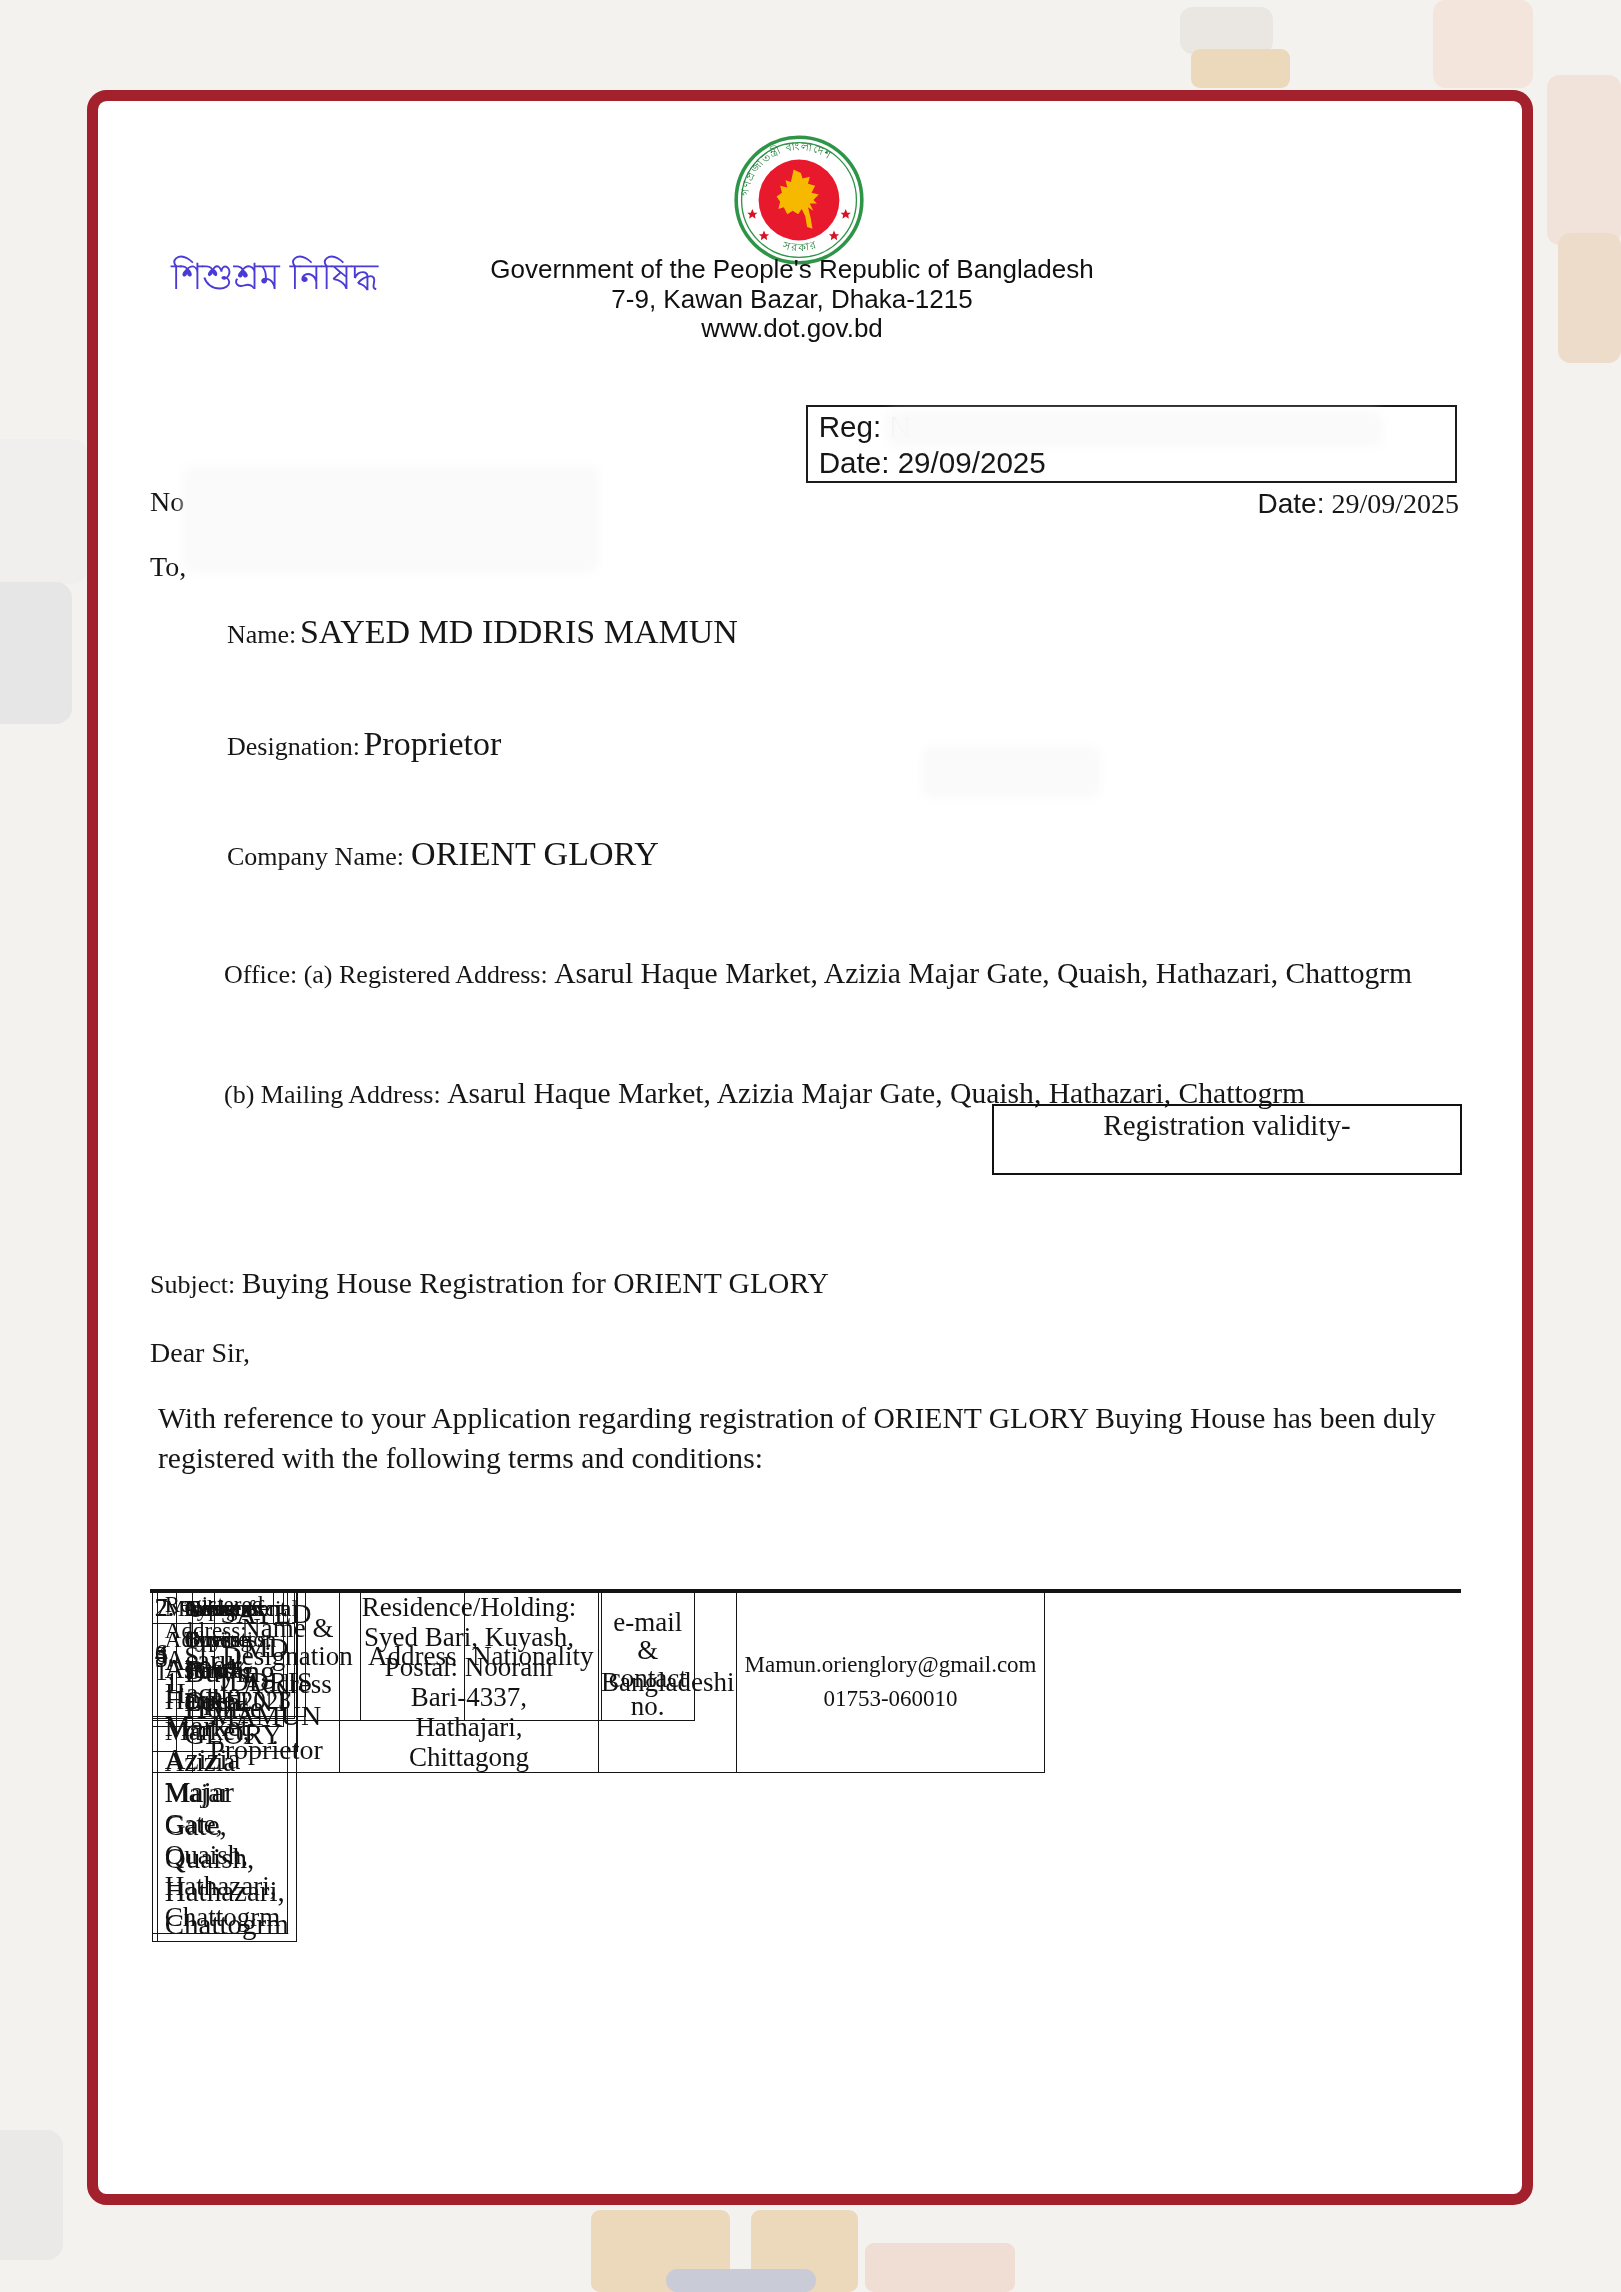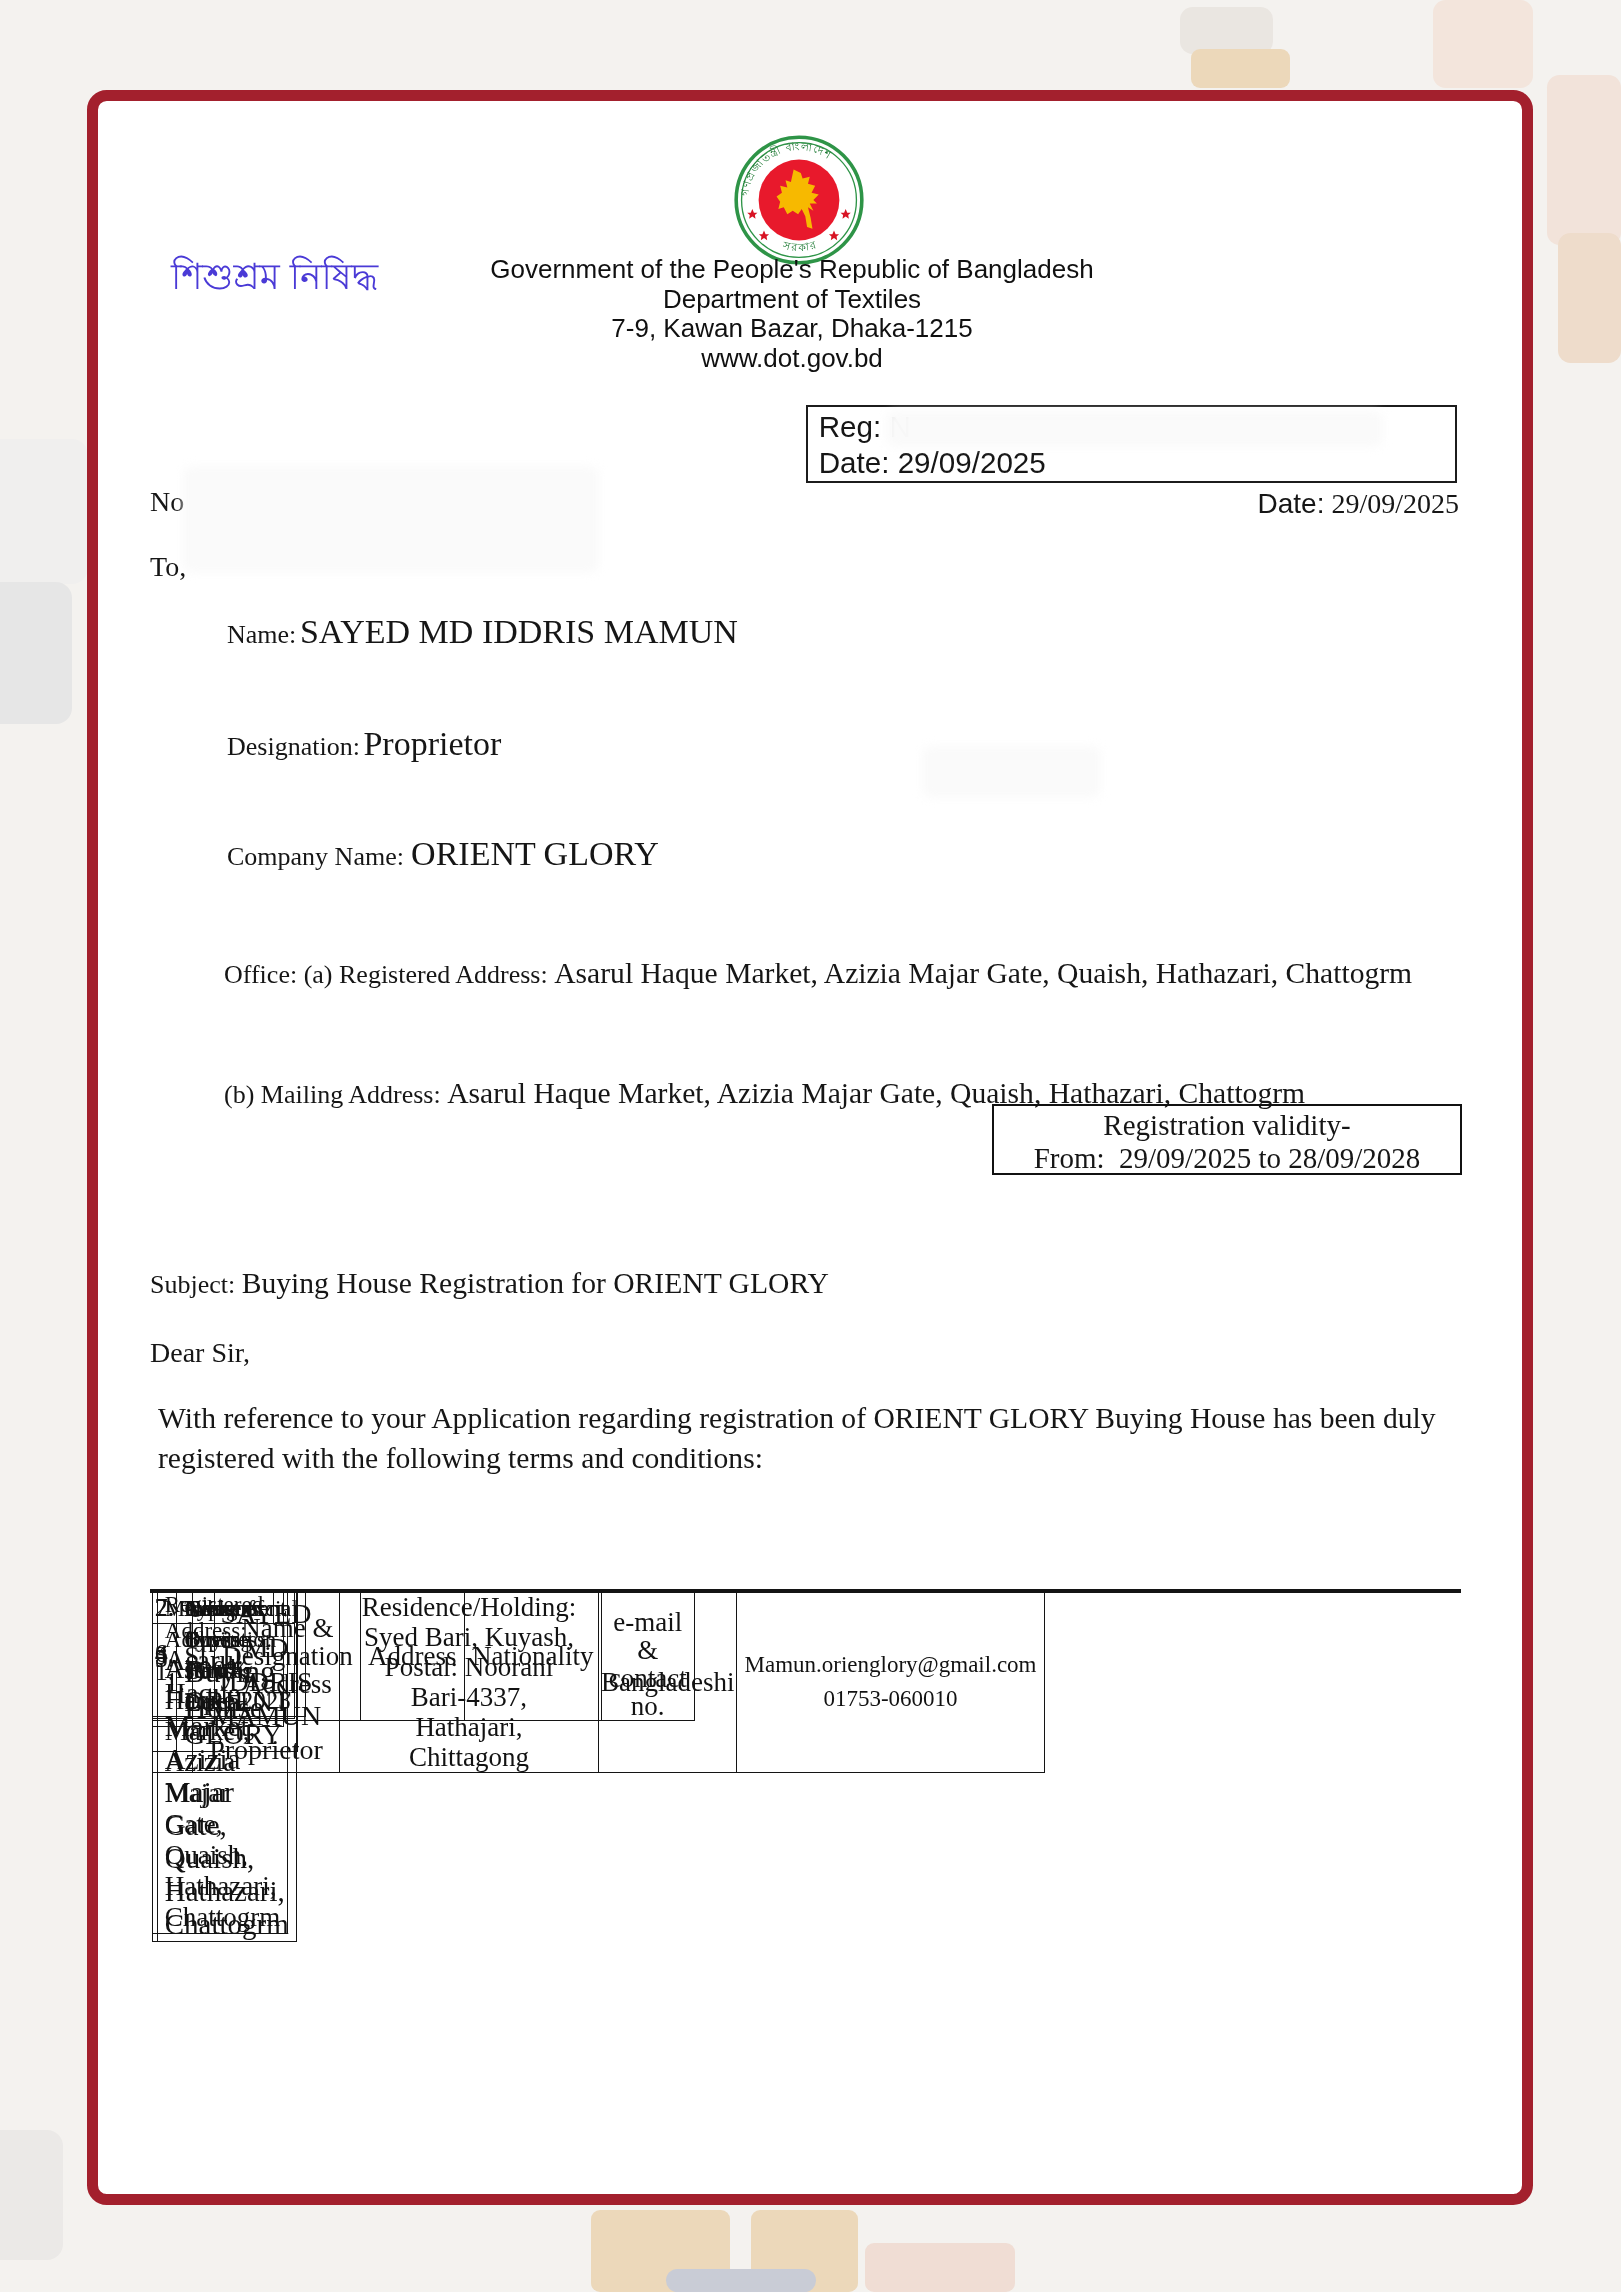--- a/index.html
+++ b/index.html
@@ -115,21 +115,20 @@
       <textPath href="#arcBot" startOffset="30%">সরকার</textPath>
     </text>
     <use href="#star" transform="translate(-52,16)"></use>
     <use href="#star" transform="translate(-39,40)"></use>
     <use href="#star" transform="translate(52,16)"></use>
     <use href="#star" transform="translate(39,40)"></use>
   </svg>
 
   <div class="header-block">
     <div>Government of the People's Republic of Bangladesh</div>
-    <div>Department of Textiles</div>
     <div>7-9, Kawan Bazar, Dhaka-1215</div>
     <div>www.dot.gov.bd</div>
   </div>
 
   <div class="reg-box">
     <span class="row"><span style="position:static">Reg:</span>&nbsp;<span class="ghost" style="position:static">N</span></span>
     <span class="row"><span style="position:static">Date:</span>&nbsp;<span style="position:static">29/09/2025</span></span>
   </div>
   <div class="blur-patch" style="left:788px;top:310px;width:497px;height:36px;"></div>
 
@@ -152,21 +151,20 @@
 
   <div class="office-block">
     <span>Office: (a) Registered Address:</span> <span class="val">Asarul Haque Market, Azizia Majar Gate, Quaish, Hathazari, Chattogrm</span>
   </div>
   <div class="mailing-line">
     <span>(b) Mailing Address:</span> <span class="val">Asarul Haque Market, Azizia Majar Gate, Quaish, Hathazari, Chattogrm</span>
   </div>
 
   <div class="validity-box">
     <div>Registration validity-</div>
-    <div><span style="position:static">From:</span>&nbsp;&nbsp;<span style="position:static">29/09/2025 to 28/09/2028</span></div>
   </div>
 
   <div class="subject-line">
     <span>Subject:</span> <span class="val">Buying House Registration for ORIENT GLORY</span>
   </div>
   <div class="dear-line">Dear Sir,</div>
   <div class="body-par">With reference to your Application regarding registration of ORIENT GLORY Buying House has been duly registered with the following terms and conditions:</div>
 
   <table class="reg-table">
     <colgroup>

